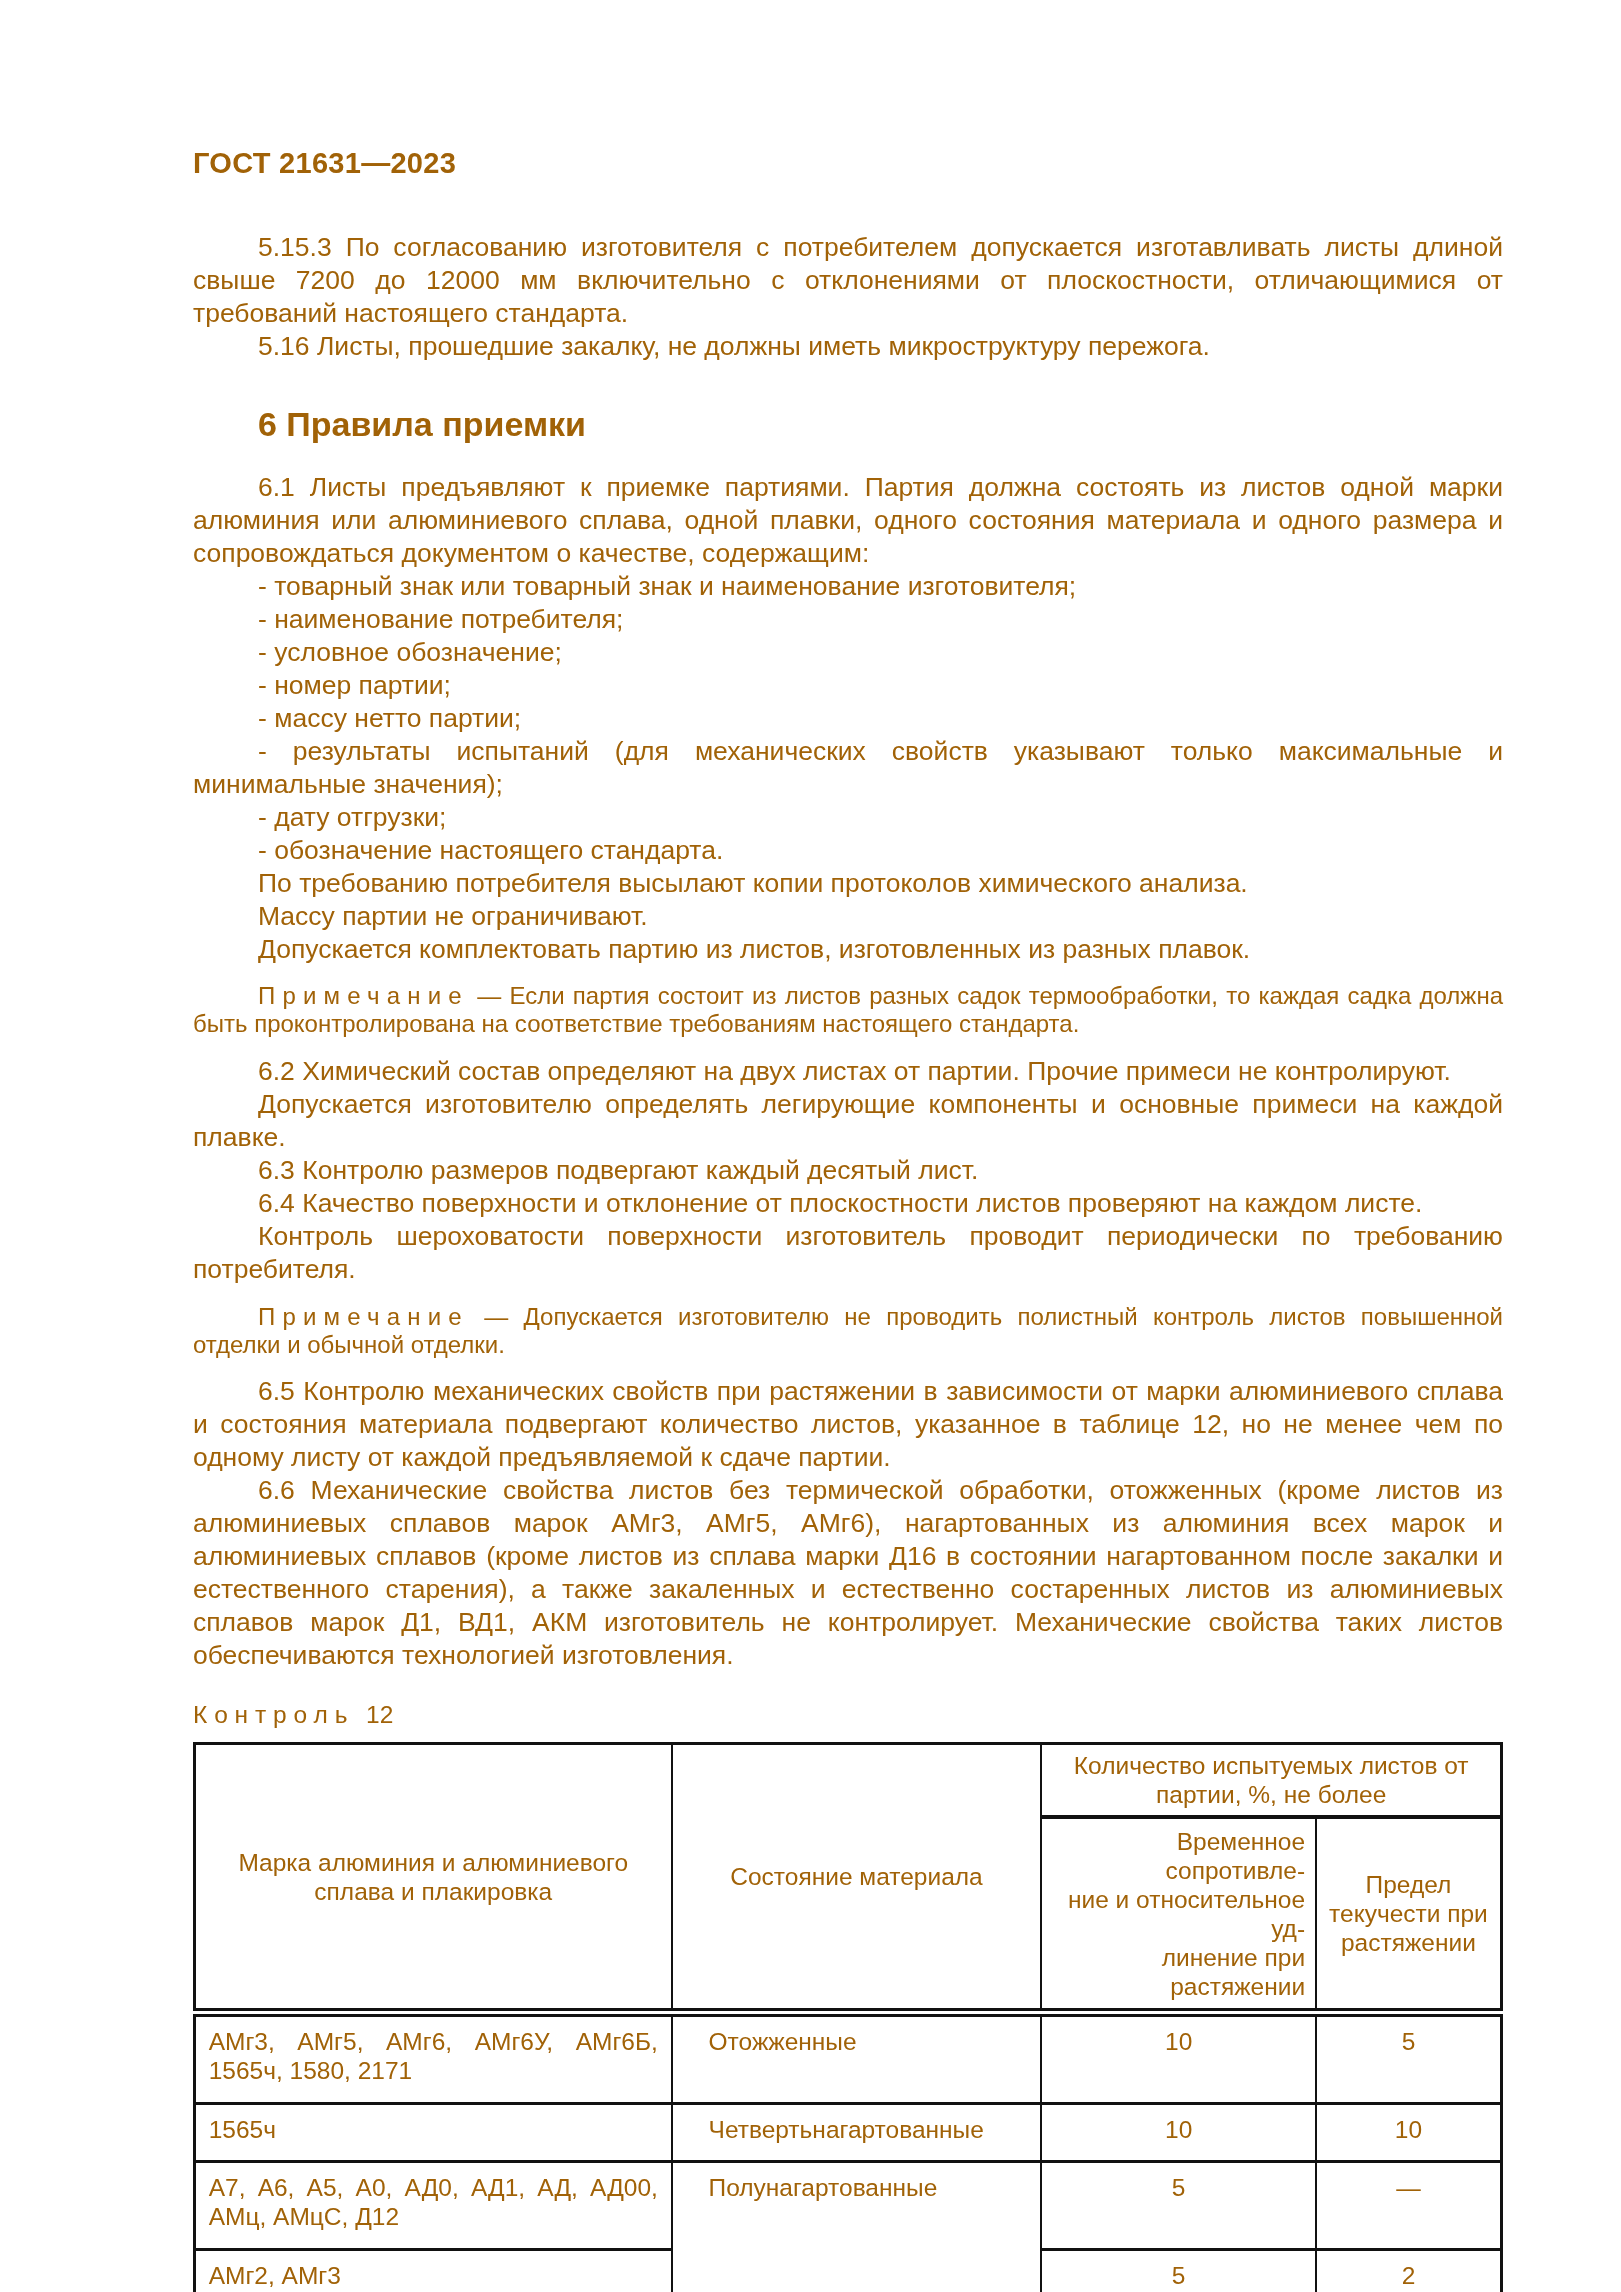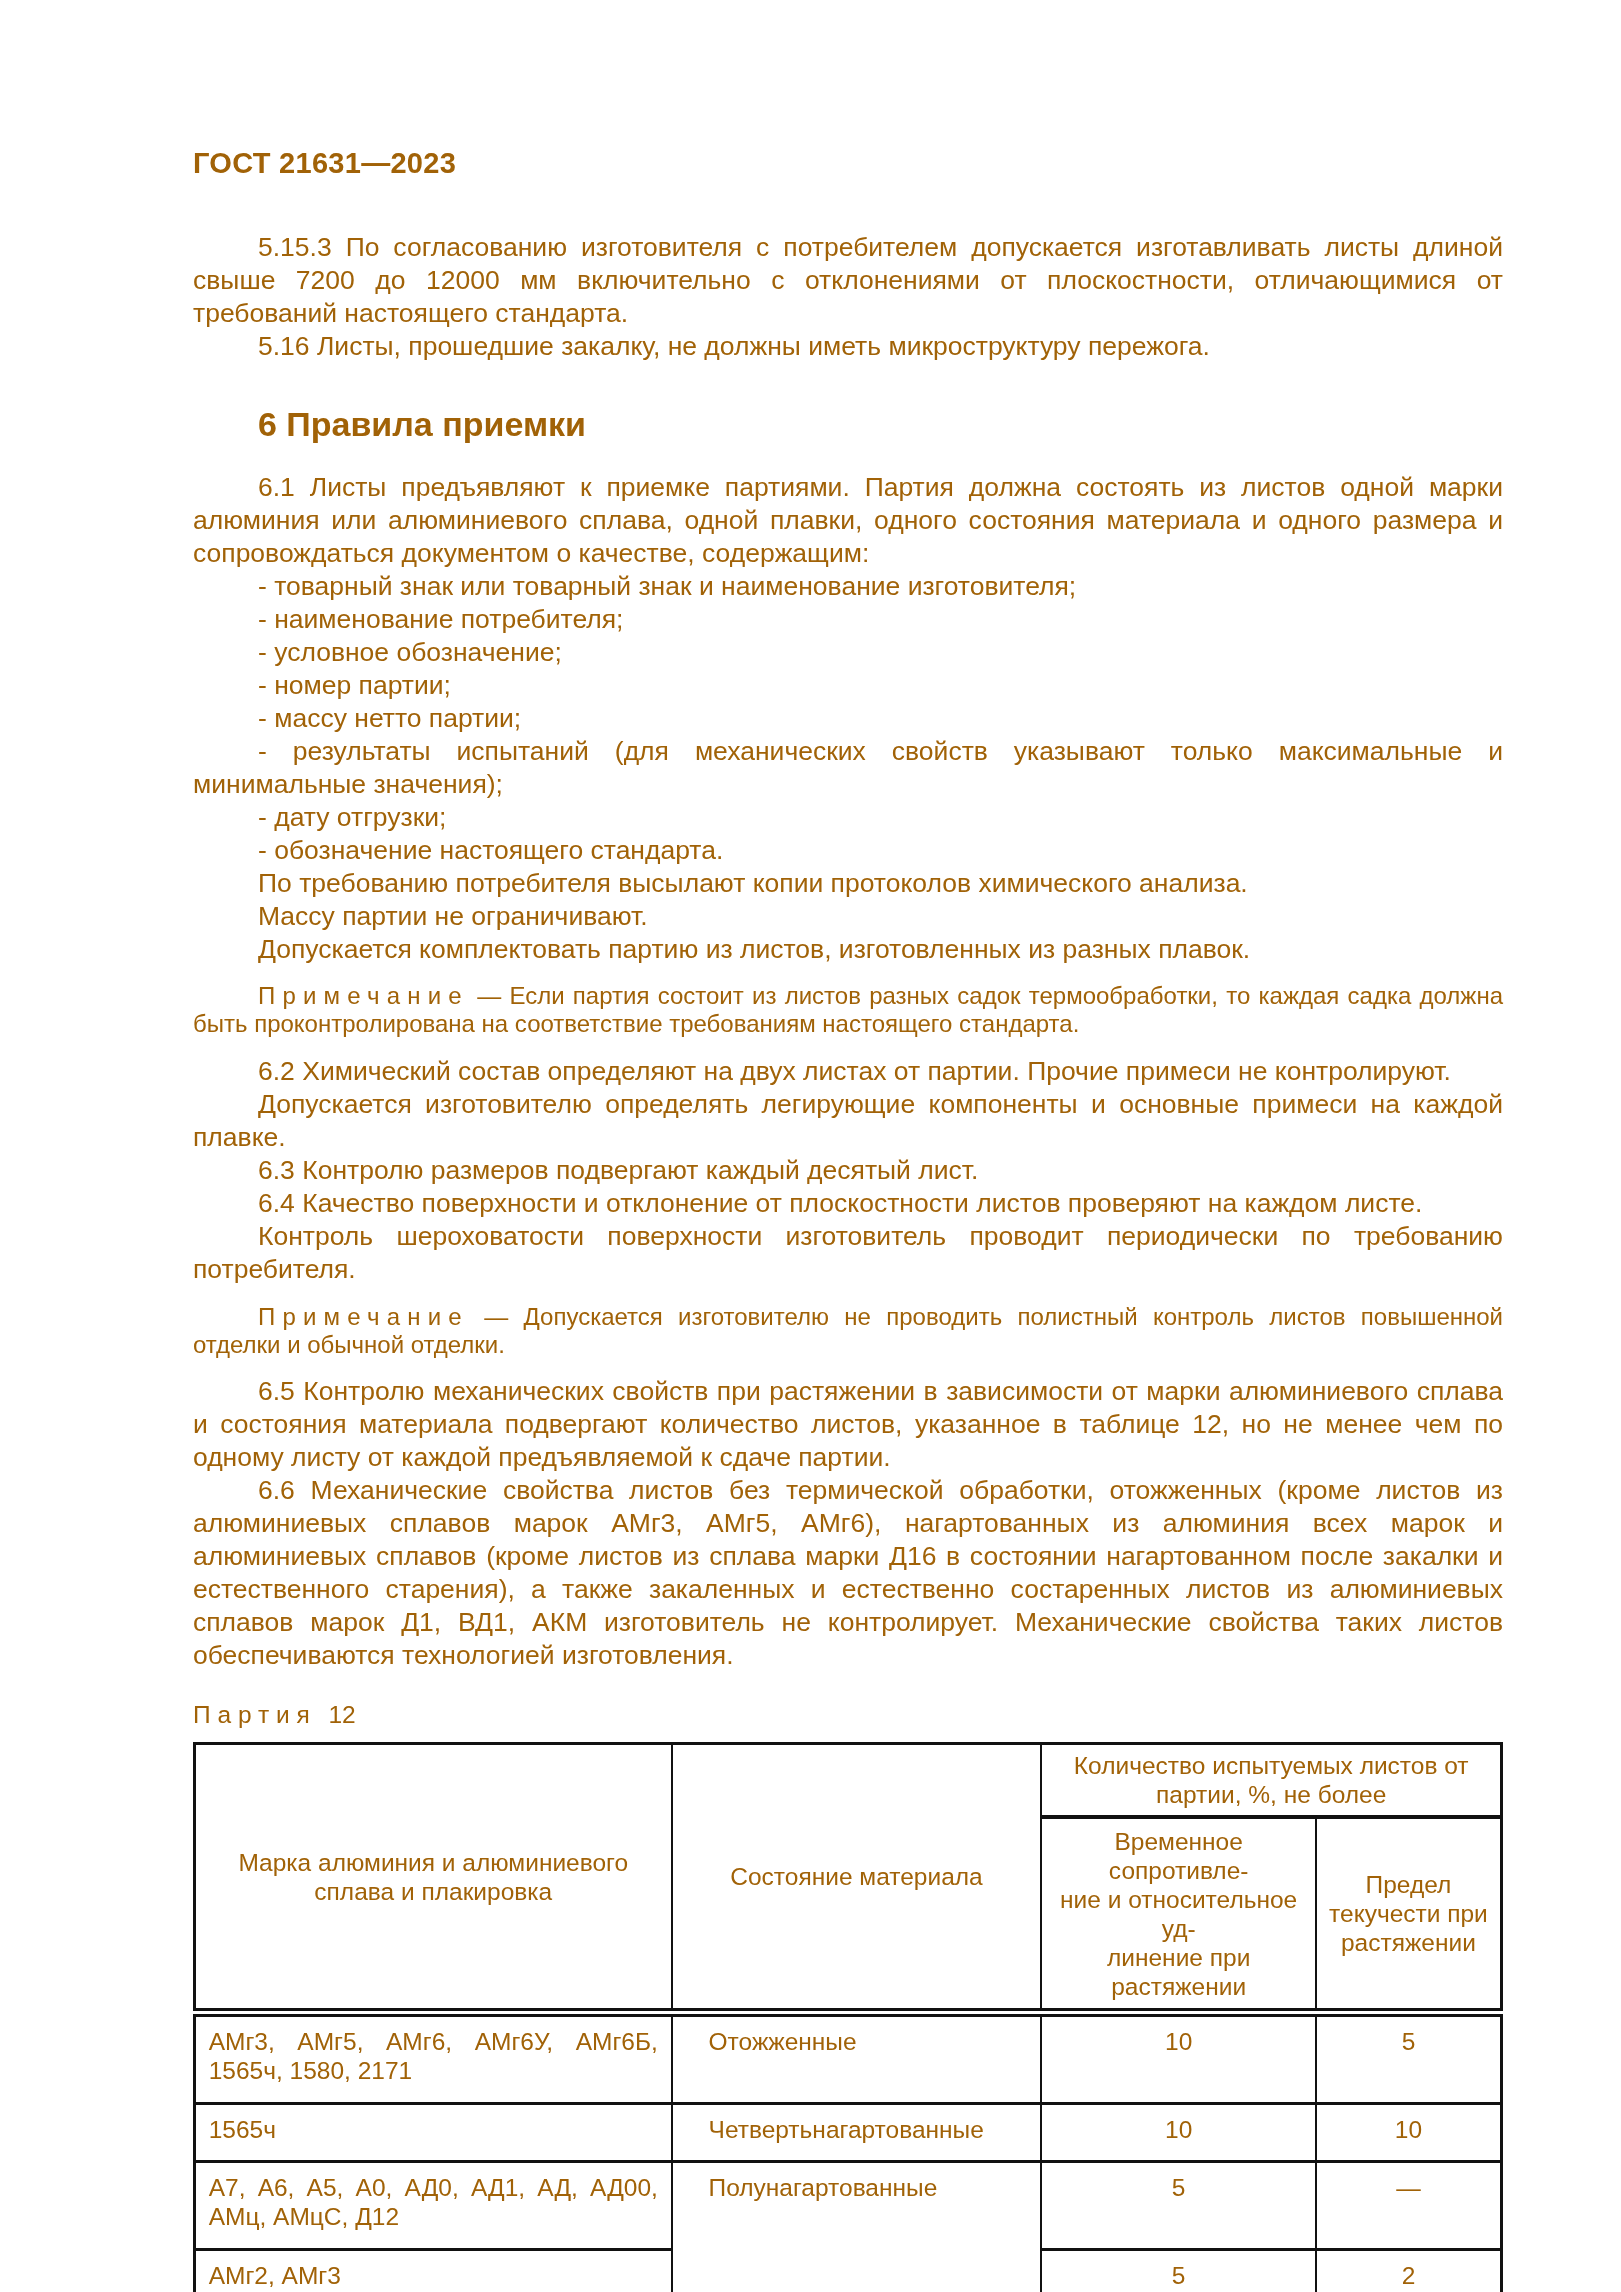--- a/index.html
+++ b/index.html
@@ -81,20 +81,21 @@
   }
   .gost-table th.group-header {
     border-bottom: 4.9px solid #111111;
     padding: 5.9px 13.7px;
   }
   .gost-table th.header-bottom {
     border-bottom: 9.8px double #111111;
   }
   .gost-table th.pre-wrap {
     white-space: pre-line;
+    text-align: right;
   }
   .gost-table tbody td {
     border-top: 3.9px solid #111111;
     vertical-align: top;
     padding: 9.8px 12.7px 16.7px 12.7px;
   }
   .gost-table td.cell-mark {
     text-align: justify;
   }
   .gost-table td.cell-state {
@@ -151,21 +152,21 @@
 
   <p class="note">
     <span class="note-label">Примечание</span>
     <span class="note-text">— Допускается изготовителю не проводить полистный контроль листов повышенной отделки и обычной отделки.</span>
   </p>
 
   <p class="body-p">6.5 Контролю механических свойств при растяжении в зависимости от марки алюминиевого сплава и состояния материала подвергают количество листов, указанное в таблице 12, но не менее чем по одному листу от каждой предъявляемой к сдаче партии.</p>
   <p class="body-p">6.6 Механические свойства листов без термической обработки, отожженных (кроме листов из алюминиевых сплавов марок АМг3, АМг5, АМг6), нагартованных из алюминия всех марок и алюминиевых сплавов (кроме листов из сплава марки Д16 в состоянии нагартованном после закалки и естественного старения), а также закаленных и естественно состаренных листов из алюминиевых сплавов марок Д1, ВД1, АКМ изготовитель не контролирует. Механические свойства таких листов обеспечиваются технологией изготовления.</p>
 
   <div class="table-caption">
-    <span class="caption-word">Партия</span><span class="caption-num">12</span>
+    <span class="caption-word">Контроль</span><span class="caption-num">12</span>
   </div>
 
   <table class="gost-table">
     <colgroup>
       <col style="width:36.5%">
       <col style="width:28.3%">
       <col style="width:21.0%">
       <col style="width:14.2%">
     </colgroup>
     <thead>

